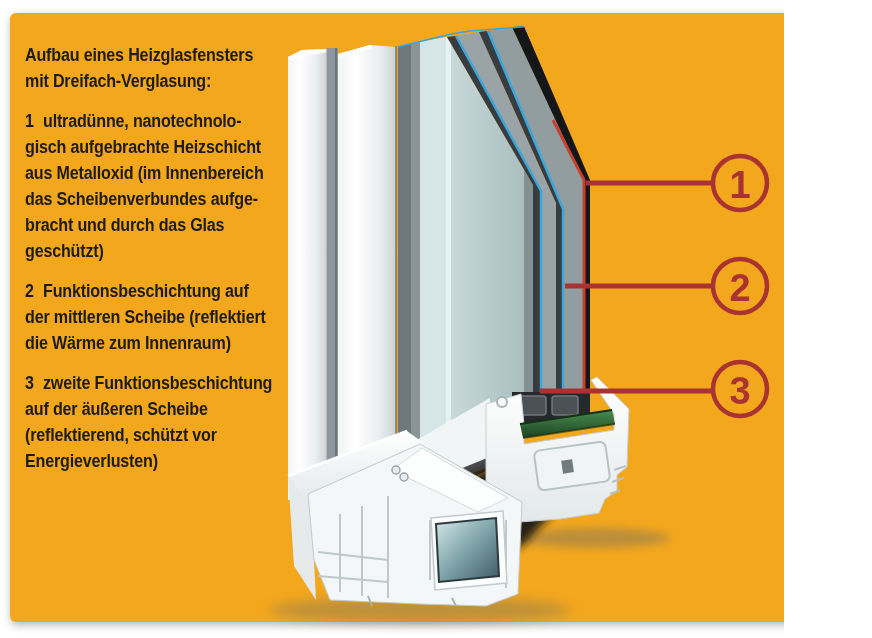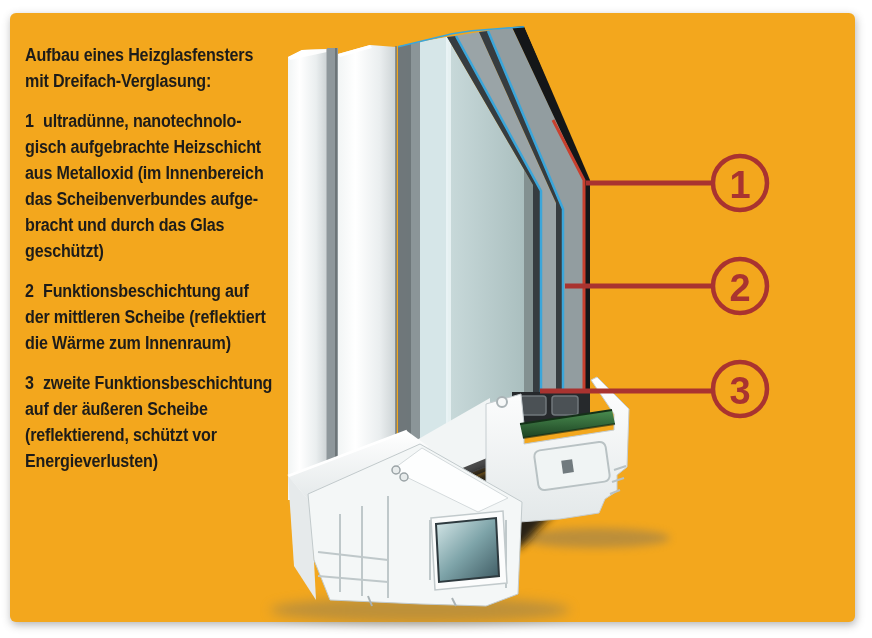--- a/index.html
+++ b/index.html
@@ -1,16 +1,16 @@
 <!DOCTYPE html>
 <html><head>
 <meta charset="utf-8">
 <style>
   html,body{margin:0;padding:0;}
-  .page{position:relative;width:872px;height:638px;background:#ffffff;overflow:hidden;
+  .page{position:relative;width:784px;height:638px;background:#ffffff;overflow:hidden;
         font-family:"Liberation Sans",sans-serif;}
   .panel{position:absolute;left:10px;top:13px;width:845px;height:609px;background:#F3A71D;
          border-radius:6px;box-shadow:1px 3px 8px rgba(90,90,90,.45);}
   .text-block{position:absolute;left:25px;top:42px;width:300px;color:#1d1c1a;
               font-weight:bold;font-size:17.5px;line-height:26px;letter-spacing:-0.2px;
               transform:scaleX(.92);transform-origin:left top;}
   .text-block p{margin:0 0 14px 0;white-space:pre-line;}
   .text-block .num{margin-right:10px;}
   svg.overlay{position:absolute;left:0;top:0;width:872px;height:638px;pointer-events:none;}
 </style>

